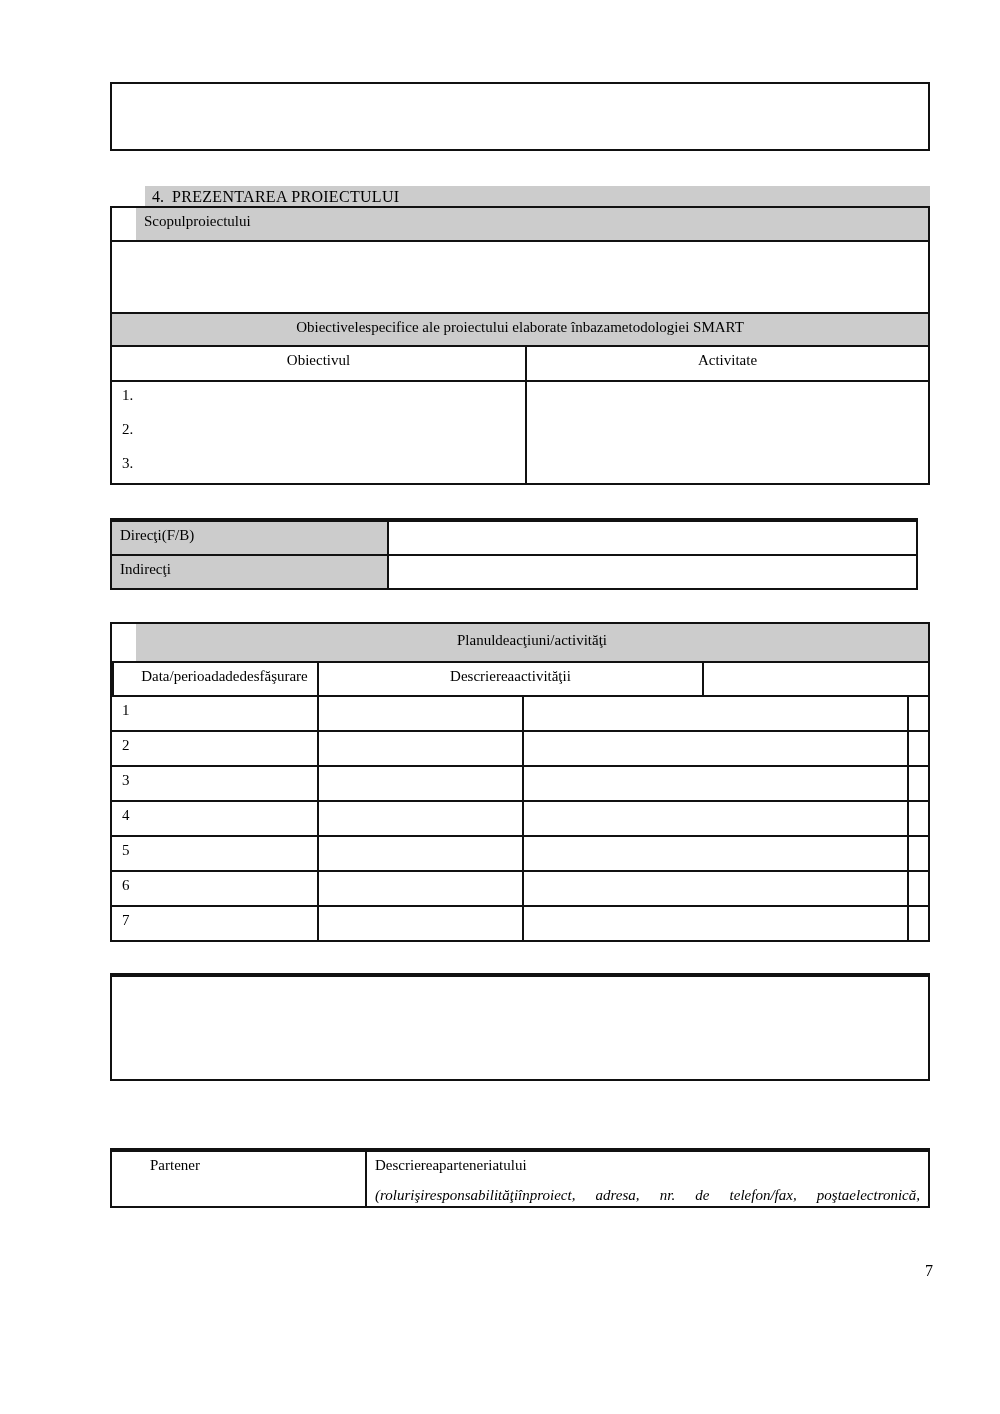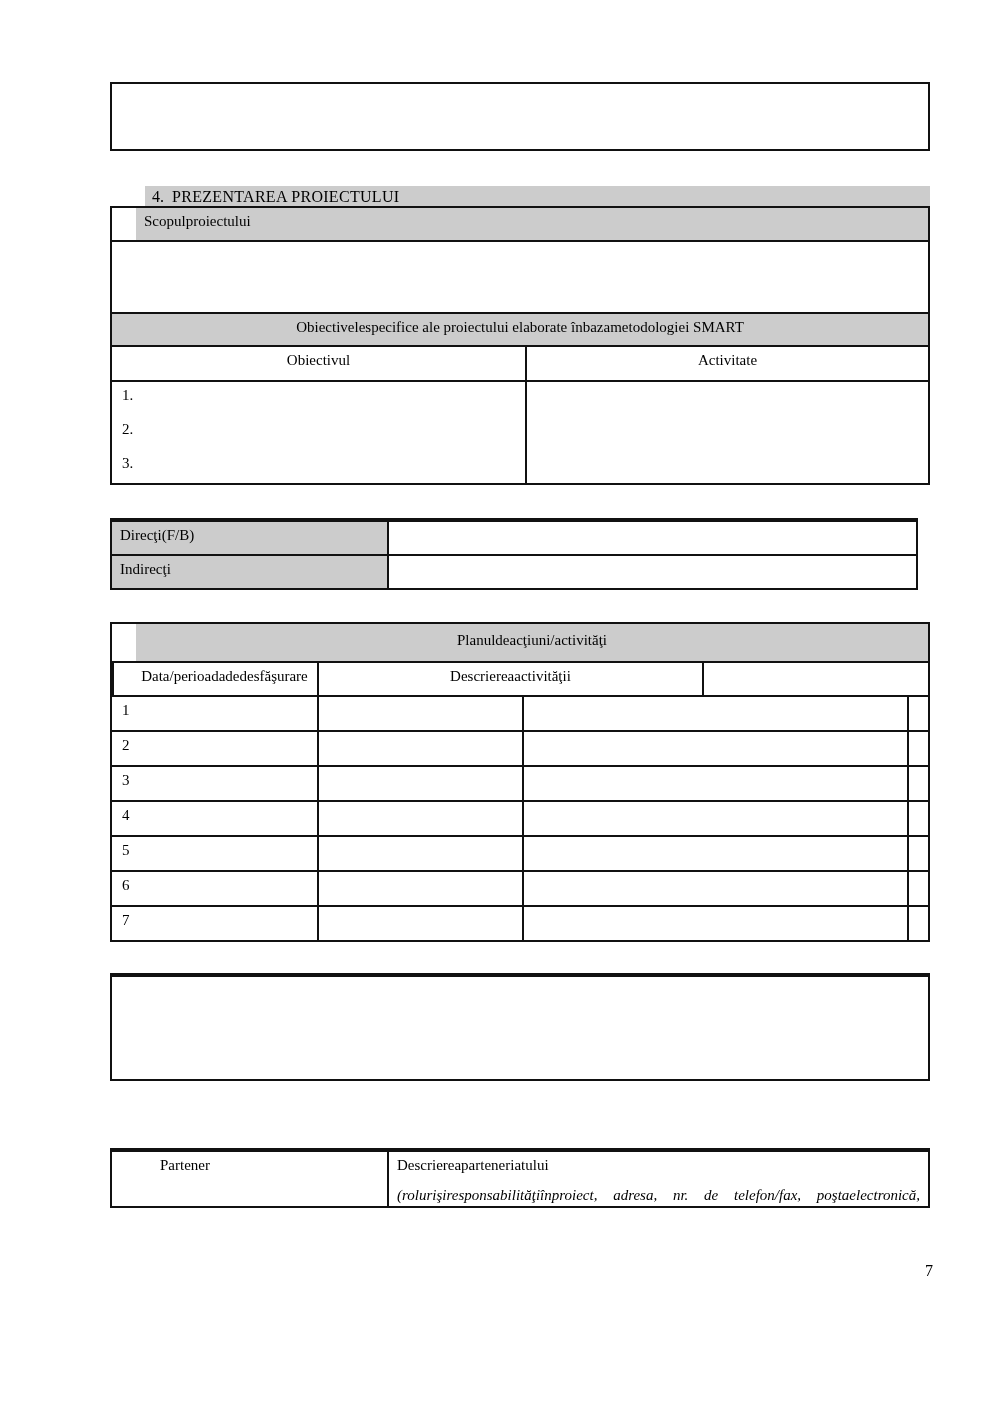--- a/index.html
+++ b/index.html
@@ -146,21 +146,21 @@
   </div>
 
   <div class="abs tbl" style="left:110px; top:973px; width:820px;">
     <div class="row" style="height:104px;">
       <div class="cell firstc" style="flex:1;"></div>
     </div>
   </div>
 
   <div class="abs tbl" style="left:110px; top:1148px; width:820px;">
     <div class="row" style="height:56px;">
-      <div class="cell firstc" style="width:275px; padding-left:48px;">Partener</div>
+      <div class="cell firstc" style="width:253px; padding-left:38px;">Partener</div>
       <div class="cell" style="flex:1;">
         <div>Descriereaparteneriatului</div>
         <div class="partner-note">(rolurişiresponsabilităţiînproiect, adresa, nr. de telefon/fax, poştaelectronică,</div>
       </div>
     </div>
   </div>
 
   <div class="abs page-number" style="left:905px; top:1262px; width:28px; text-align:right;">7</div>
 
 </div>

